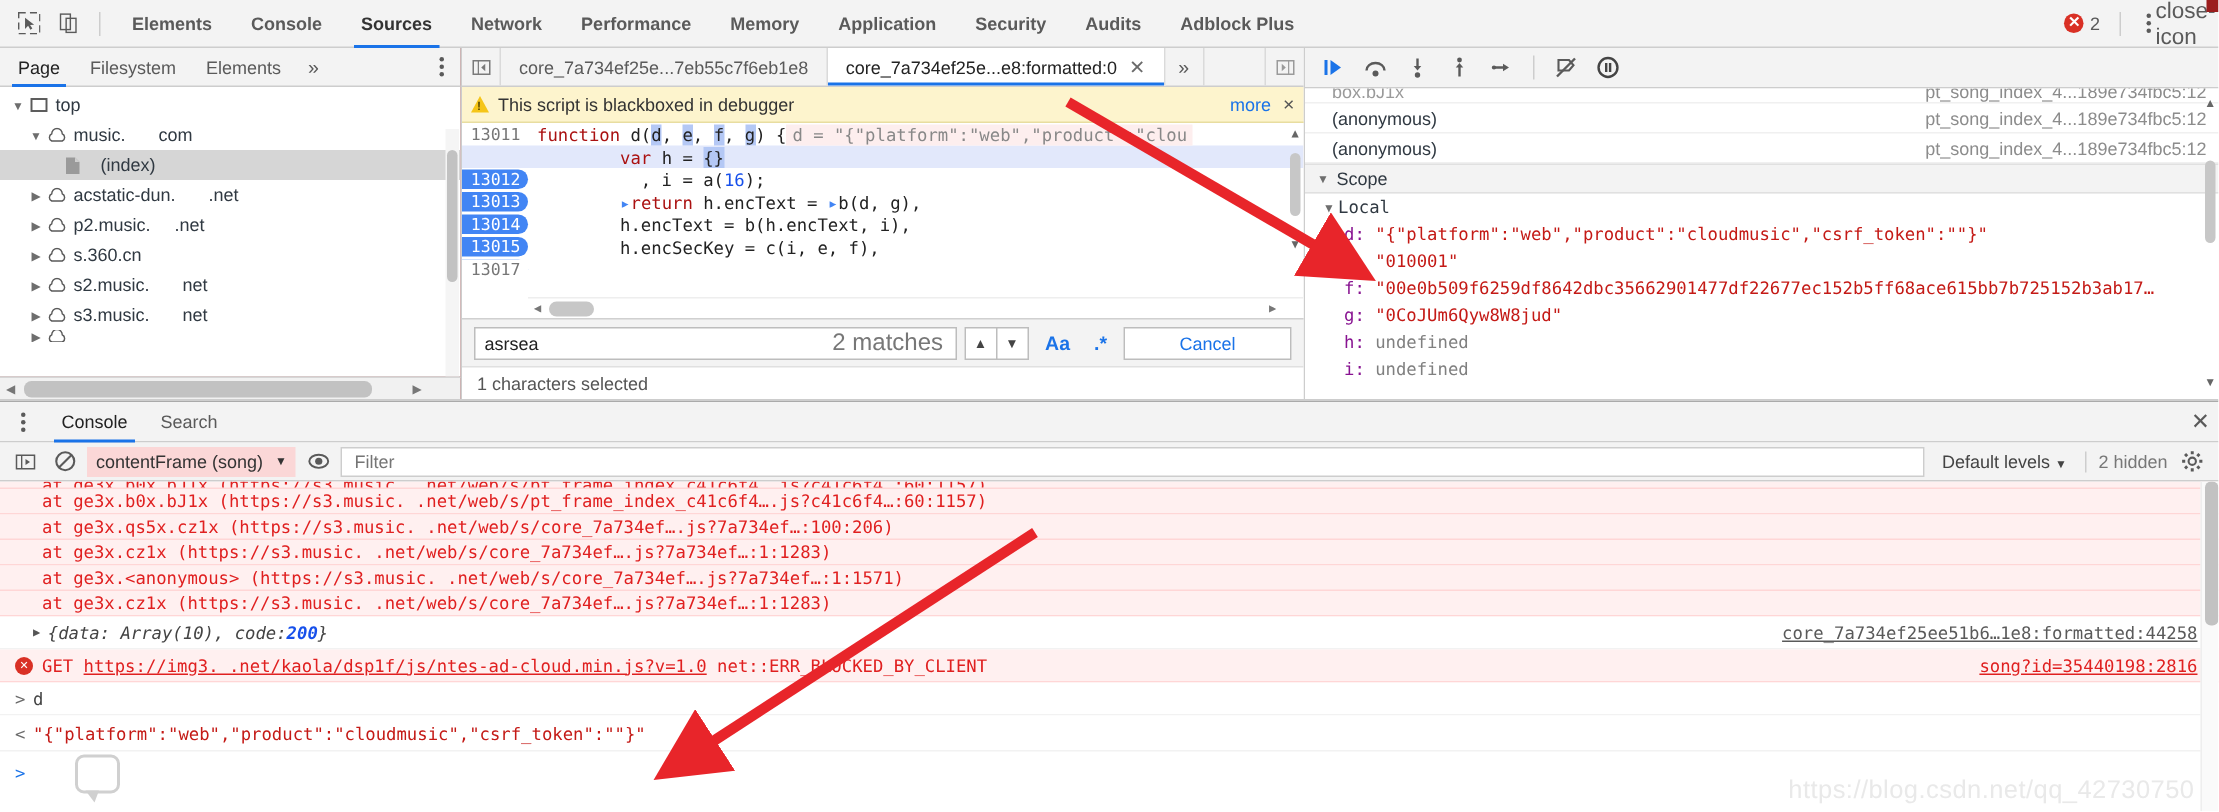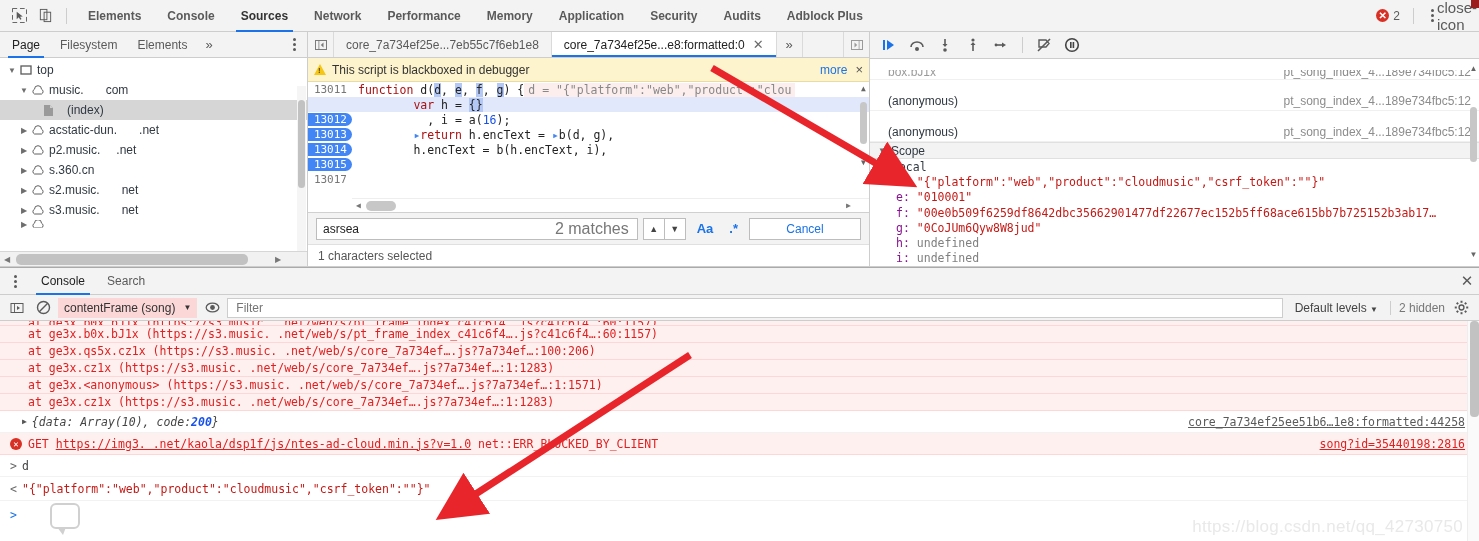--- a/index.html
+++ b/index.html
@@ -301,21 +301,20 @@
     cursor:pointer; color:#5a5a5a;
   }
   .dbg-sep { width:1px; height:16px; background:#cdcdcd; margin:0 6px; }
   .callstack { background:#fff; }
   .cs-row {
     height: 20px; display:flex; align-items:center;
     font-size: 12px; color: #303942;
     padding: 0 8px 0 18px;
     border-bottom: 1px solid #f0f0f0;
     cursor:pointer;
-    margin-top:11px;
   }
   .cs-row.clipped { color:#9a9a9a; height:10px; overflow:hidden; align-items:flex-end; }
   .cs-loc { margin-left:auto; color:#8c8c8c; font-size:12px; }
   .sec-head {
     height: 20px; display:flex; align-items:center;
     font-size:12px; color:#303942; background:#f3f3f3;
     border-top:1px solid #e0e0e0; border-bottom:1px solid #e0e0e0;
     padding-left:6px; cursor:pointer;
   }
   .sec-head .tw { margin-right:3px; }
@@ -654,20 +653,21 @@
         <div class="code-line">
           <span class="gutter bp">13014</span>
           <span class="code-txt">        <span class="bluearrow">▸</span><span class="kw">return</span> h.encText = <span class="bluearrow">▸</span>b(d, g),</span>
         </div>
         <div class="code-line">
           <span class="gutter bp">13015</span>
           <span class="code-txt">        h.encText = b(h.encText, i),</span>
         </div>
         <div class="code-line">
           <span class="gutter bp">13016</span>
+          <span class="code-txt">        h.encSecKey = c(i, e, f),</span>
         </div>
         <div class="code-line">
           <span class="gutter">13017</span>
         </div>
         <div class="code-line" style="height:6px;overflow:hidden">
           <span class="gutter bp">13018</span>
         </div>
 
         <div class="code-vs-up">▲</div>
         <div class="code-vscroll">

